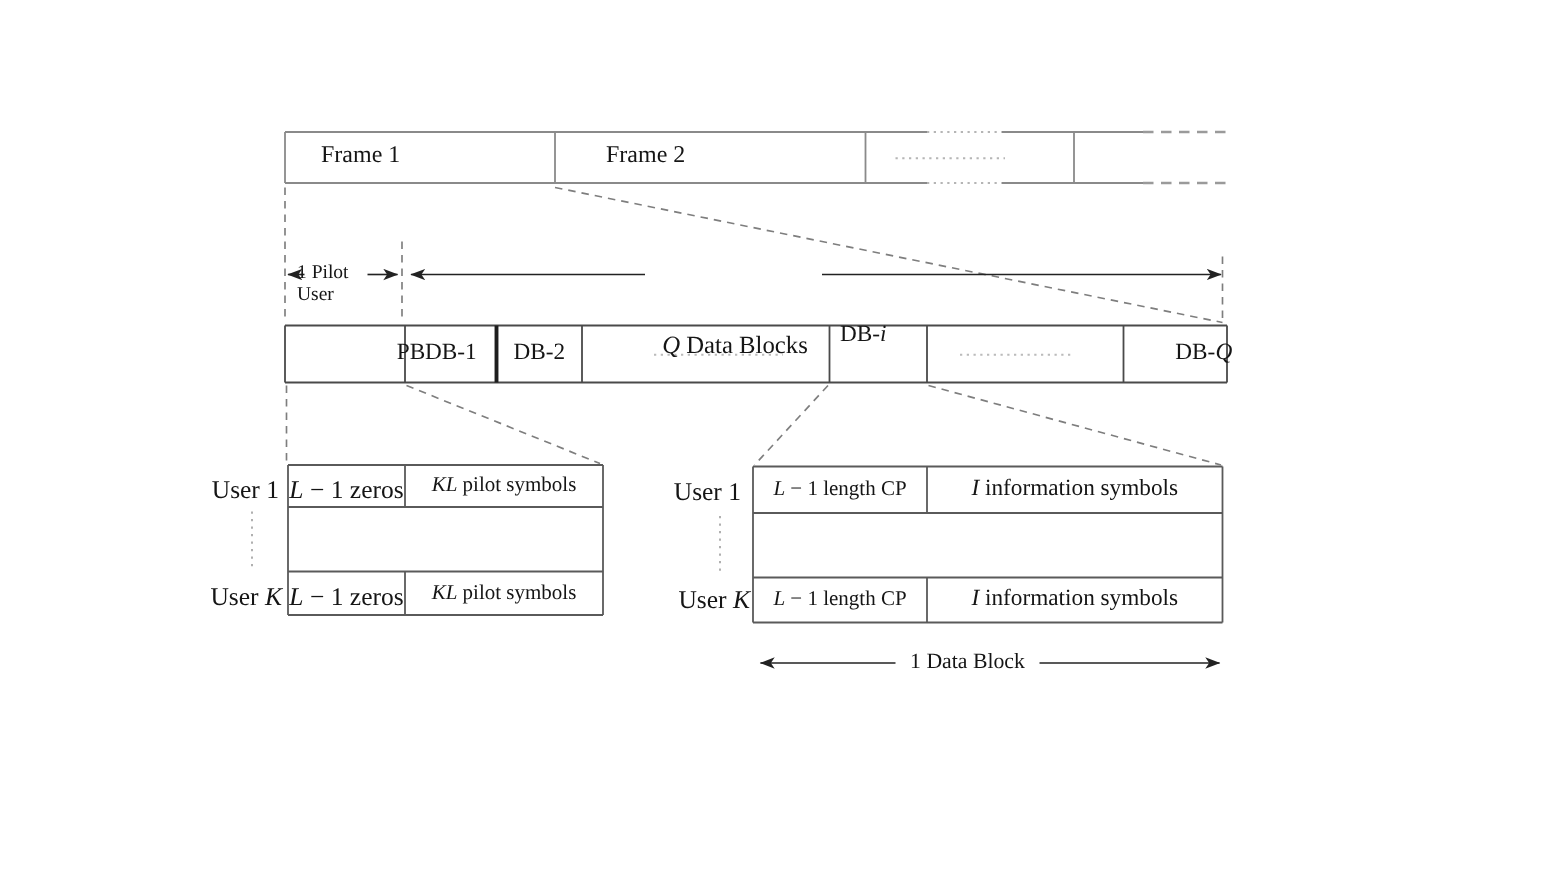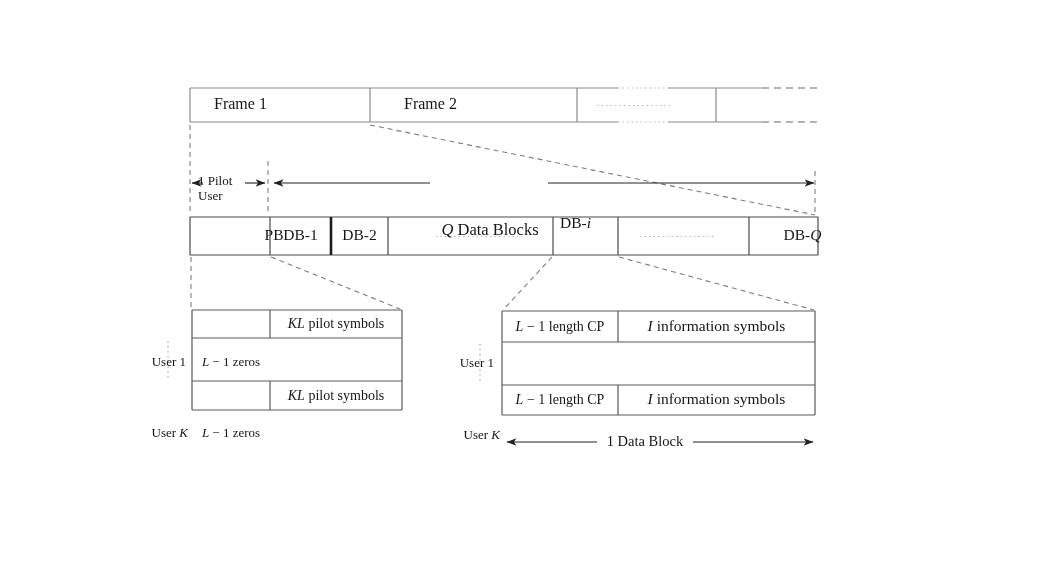--- a/index.html
+++ b/index.html
@@ -14,21 +14,21 @@
   .canvas svg{position:absolute;left:0;top:0;}
   .lbl{position:absolute;line-height:1.12;white-space:nowrap;}
   .ctr{text-align:center;}
   .rgt{text-align:right;}
   .it{font-style:italic;}
   .fs16{font-size:16px;}
   .fs165{font-size:16.5px;}
   .fs155{font-size:15.5px;}
   .fs145{font-size:14.5px;}
   .fs14{font-size:14px;}
-  .fs135{font-size:13px;margin-top:38px;}
+  .fs135{font-size:17px;}
   .fs13{font-size:13px;line-height:15px;}
   .blk{display:block;}
 </style>
 </head>
 <body>
 
 <div class="canvas">
 
   <svg width="1038" height="588" viewBox="0 0 1038 588">
     <defs>

